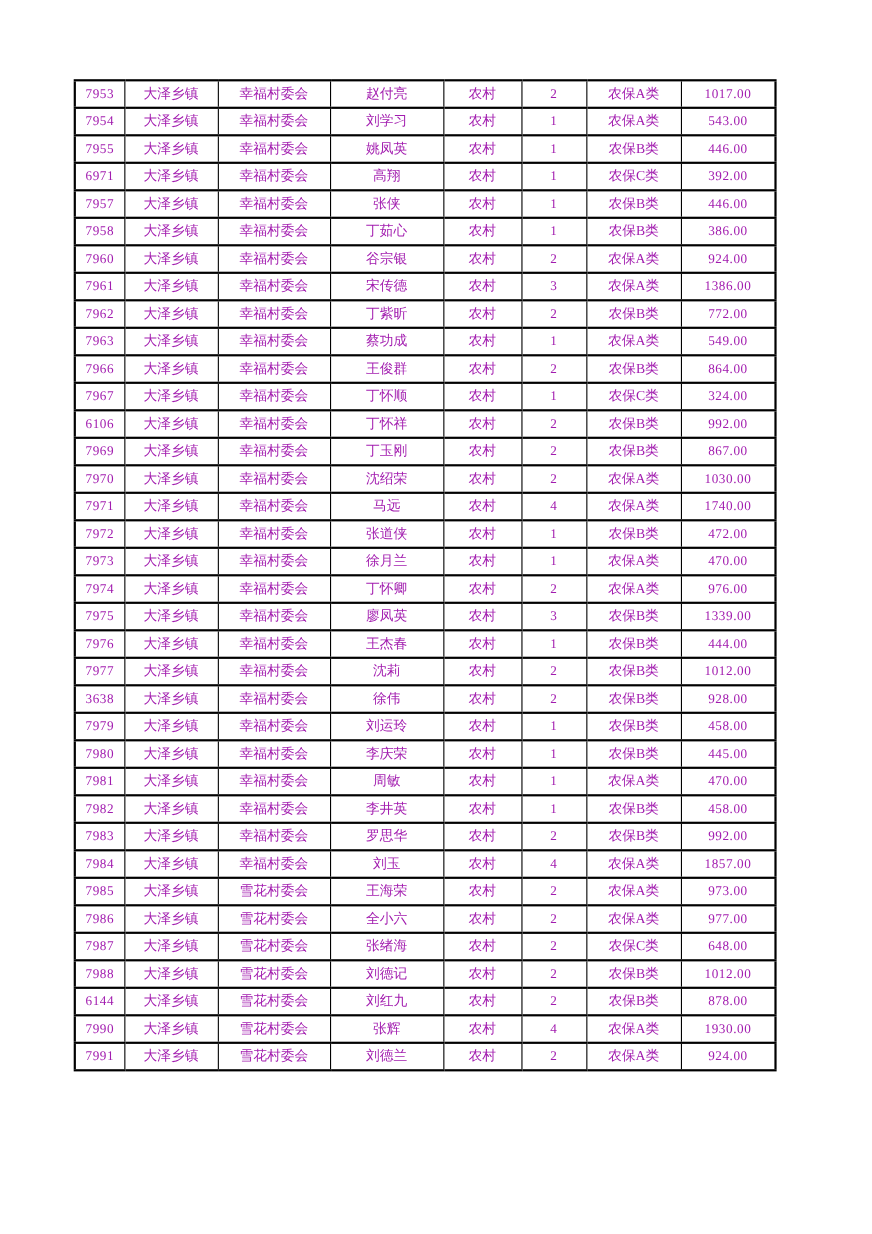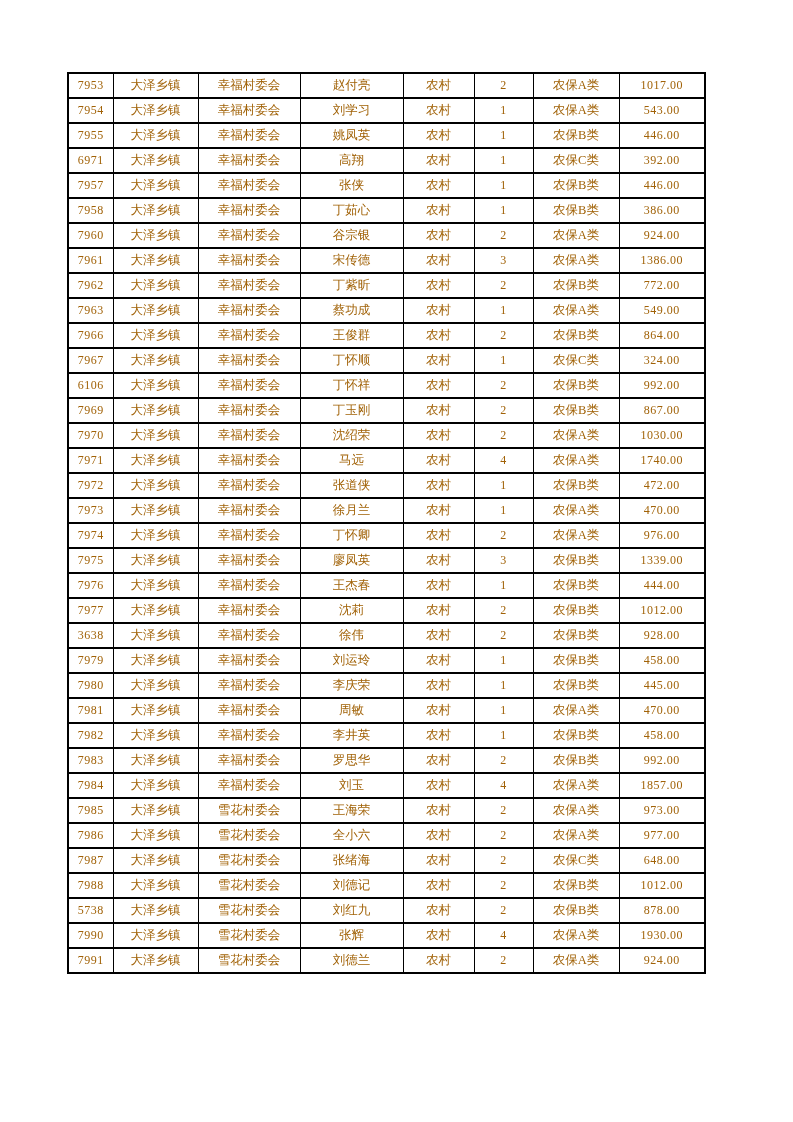--- a/index.html
+++ b/index.html
@@ -7,21 +7,21 @@
     padding: 0;
     background: #ffffff;
   }
   .page {
     position: relative;
     width: 793px;
     height: 1122px;
     background: #ffffff;
     overflow: hidden;
     font-family: "Liberation Serif", "DejaVu Serif", serif;
-    color: #a16207;
+    color: #a21caf;
   }
   table.records {
     position: absolute;
     left: 67px;
     top: 72px;
     width: 637px;
     border-collapse: collapse;
     table-layout: fixed;
     border: 2px solid #000000;
   }
@@ -384,21 +384,21 @@
           <td class="num">7988</td>
           <td>大泽乡镇</td>
           <td>雪花村委会</td>
           <td>刘德记</td>
           <td>农村</td>
           <td class="num">2</td>
           <td>农保B类</td>
           <td class="num">1012.00</td>
         </tr>
         <tr>
-          <td class="num">5738</td>
+          <td class="num">6144</td>
           <td>大泽乡镇</td>
           <td>雪花村委会</td>
           <td>刘红九</td>
           <td>农村</td>
           <td class="num">2</td>
           <td>农保B类</td>
           <td class="num">878.00</td>
         </tr>
         <tr>
           <td class="num">7990</td>

